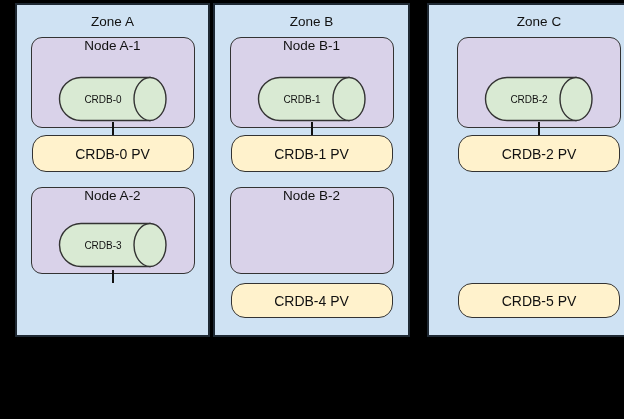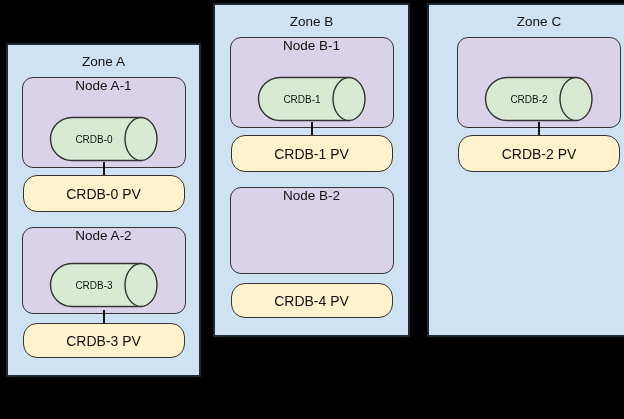--- a/index.html
+++ b/index.html
@@ -25,21 +25,21 @@
     width: 624px; height: 419px;
     background: var(--bg);
   }
   .zone {
     position: absolute;
     top: 3px; height: 334px;
     background: var(--zone-fill);
     border: 2px solid var(--zone-stroke);
     box-sizing: border-box;
   }
-  .zone-a { left: 6px;   width: 195px; margin-top: 40px; }
+  .zone-a { left: 15px;   width: 195px; }
   .zone-b { left: 213px; width: 197px; }
   .zone-c { left: 427px; width: 224px; }
 
   .zone-title {
     position: absolute;
     top: 9px; left: 0; width: 100%;
     text-align: center;
     font-size: 13.5px;
     line-height: 16px;
   }
@@ -117,21 +117,20 @@
 
     <div class="node node-2">
       <div class="node-title">Node A-2</div>
       <svg class="pod pod-in-node-2" viewBox="0 0 110 46">
         <path class="pod-body" d="M 92 1.5 H 23 A 21.5 21.5 0 0 0 23 44.5 H 92 Z"></path>
         <ellipse class="pod-body" cx="92" cy="23" rx="16" ry="21.5"></ellipse>
         <text class="pod-label" x="45" y="26.5" text-anchor="middle">CRDB-3</text>
       </svg>
     </div>
     <div class="connector connector-2"></div>
-    <div class="pv pv-2">CRDB-3 PV</div>
   </section>
 
   <section class="zone zone-b">
     <div class="zone-title">Zone B</div>
 
     <div class="node node-1">
       <div class="node-title">Node B-1</div>
       <svg class="pod pod-in-node-1" viewBox="0 0 110 46">
         <path class="pod-body" d="M 92 1.5 H 23 A 21.5 21.5 0 0 0 23 44.5 H 92 Z"></path>
         <ellipse class="pod-body" cx="92" cy="23" rx="16" ry="21.5"></ellipse>
@@ -153,15 +152,16 @@
     <div class="node node-1">
       <svg class="pod pod-in-node-1" viewBox="0 0 110 46">
         <path class="pod-body" d="M 92 1.5 H 23 A 21.5 21.5 0 0 0 23 44.5 H 92 Z"></path>
         <ellipse class="pod-body" cx="92" cy="23" rx="16" ry="21.5"></ellipse>
         <text class="pod-label" x="45" y="26.5" text-anchor="middle">CRDB-2</text>
       </svg>
     </div>
     <div class="connector connector-1"></div>
     <div class="pv pv-1">CRDB-2 PV</div>
 
+    <div class="pv pv-2">CRDB-5 PV</div>
   </section>
 
 </div>
 
 </body></html>

